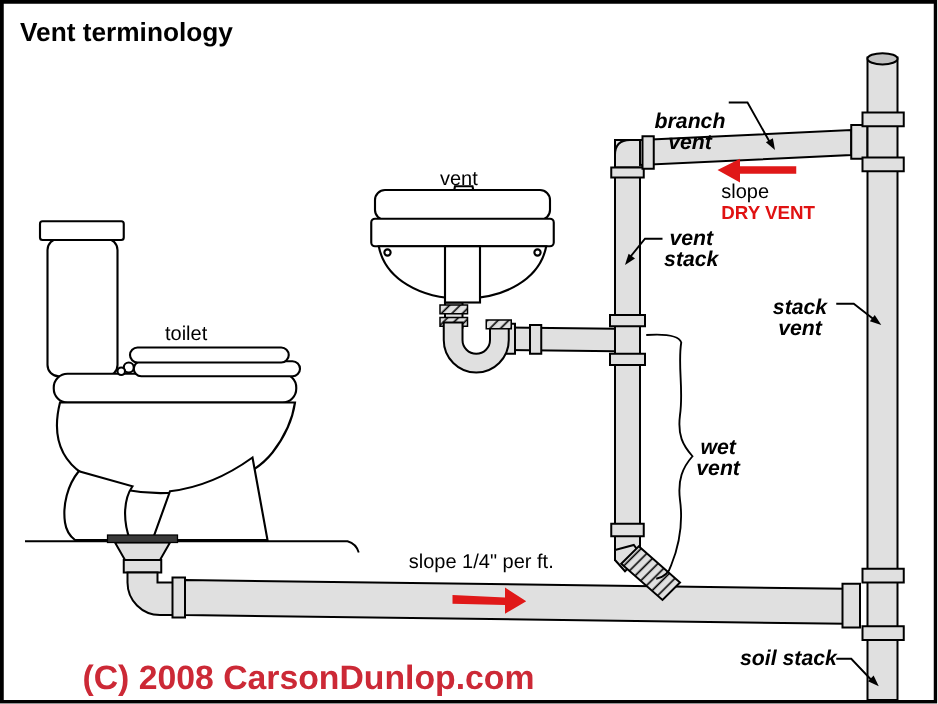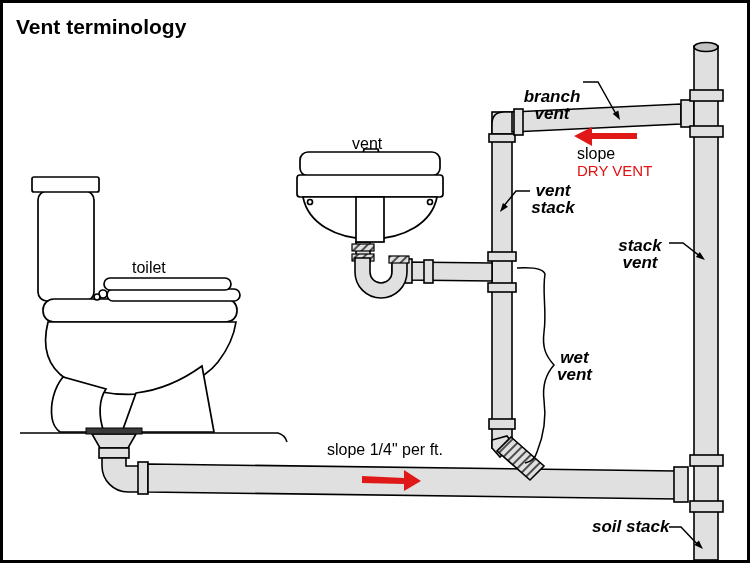--- a/index.html
+++ b/index.html
@@ -10,21 +10,21 @@
   }
   #frame{position:absolute;inset:0;border:3px solid var(--line,#000);pointer-events:none;z-index:30;}
   #art{position:absolute;left:0;top:0;z-index:1;}
   .lbl{position:absolute;z-index:20;white-space:nowrap;}
   .plain{font-size:16px;}
   .bi{font-weight:bold;font-style:italic;font-size:17px;line-height:17px;text-align:center;}
   .ctr{text-align:center;}
   #title{left:16px;top:15px;font-size:21px;font-weight:bold;}
   #branch-vent{left:512px;top:88px;width:80px;}
   #slope-top{left:577px;top:145px;}
-  #dry-vent{left:577px;top:162px;font-size:15px;font-weight:normal;color:var(--dry-vent-red,#e01212);}
+  #dry-vent{left:577px;top:162px;font-size:15px;font-weight:bold;color:var(--dry-vent-red,#e01212);}
   #vent-stack{left:523px;top:182px;width:60px;}
   #stack-vent{left:607px;top:237px;width:66px;}
   #basin-label{left:352px;top:135px;}
   #toilet-label{left:132px;top:259px;}
   #wet-vent{left:557px;top:349px;}
   #slope-drain{left:327px;top:441px;}
   #soil-stack{left:592px;top:518px;}
   #copyright{left:66px;top:527px;font-size:27px;font-weight:bold;color:var(--copyright-red,#cc2936);}
   .pipe{fill:var(--pipe-fill,#e0e0e0);stroke:var(--line,#000);stroke-width:1.6;}
   .wh{fill:#fff;stroke:var(--line,#000);stroke-width:1.7;}
@@ -169,13 +169,14 @@
   <div id="toilet-label" class="lbl plain">toilet</div>
 
   <div id="wet-vent" class="lbl bi">
     <div>wet</div>
     <div>vent</div>
   </div>
 
   <div id="slope-drain" class="lbl plain">slope 1/4" per ft.</div>
   <div id="soil-stack" class="lbl bi">soil stack</div>
 
+  <div id="copyright" class="lbl">(C) 2008 CarsonDunlop.com</div>
 </div>
 
 </body></html>

